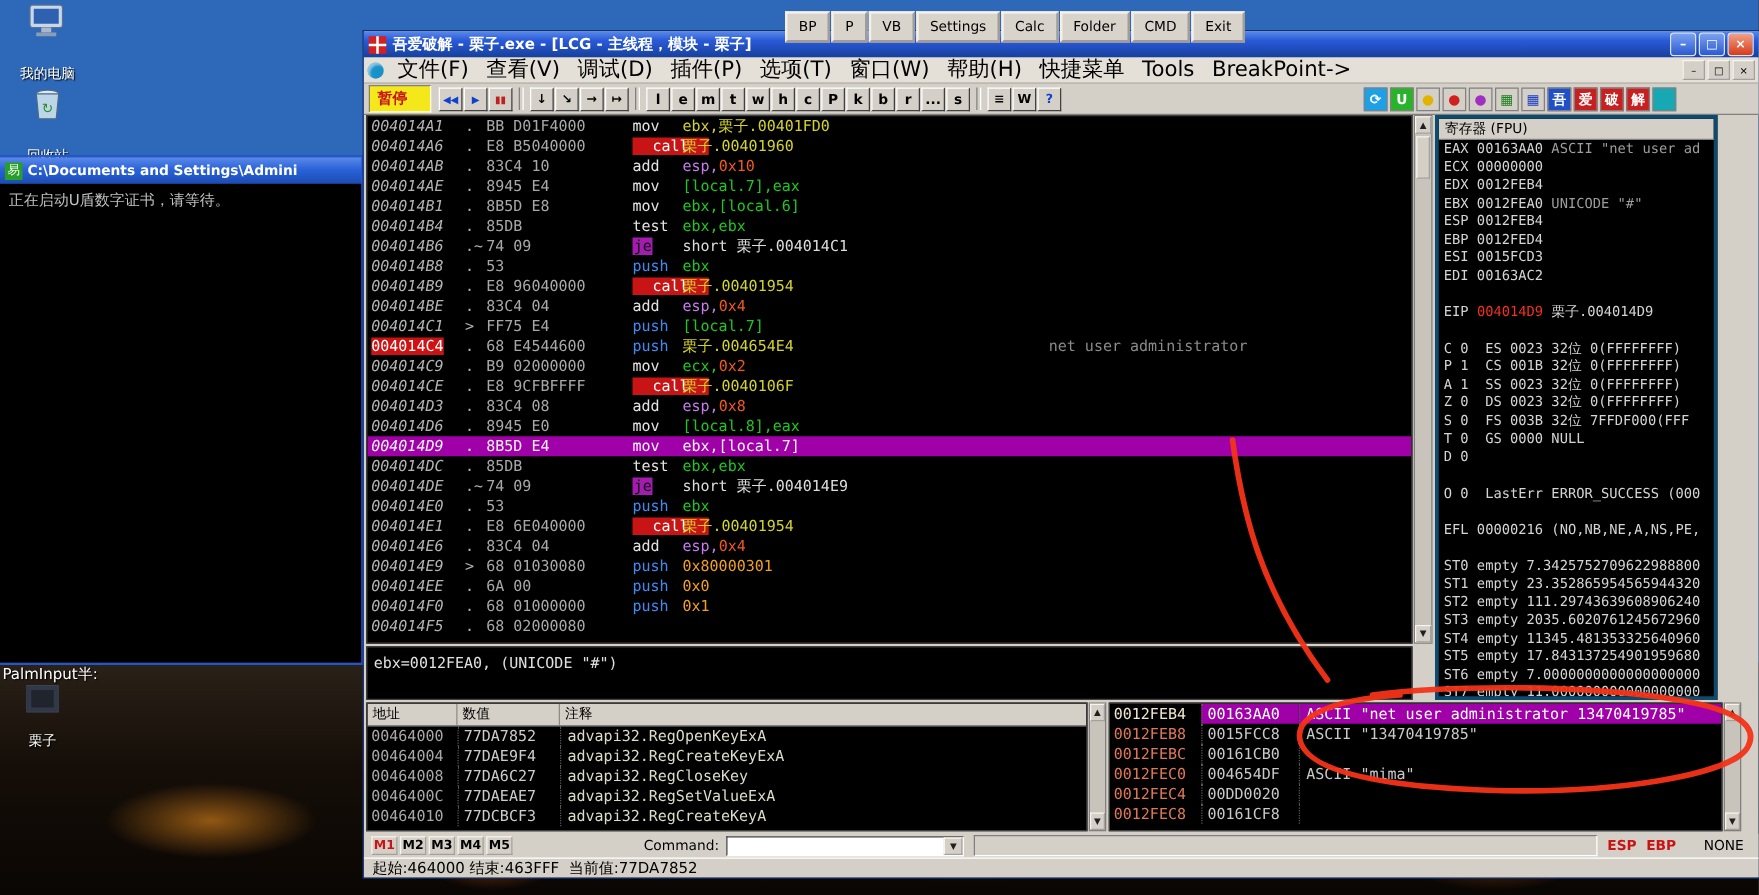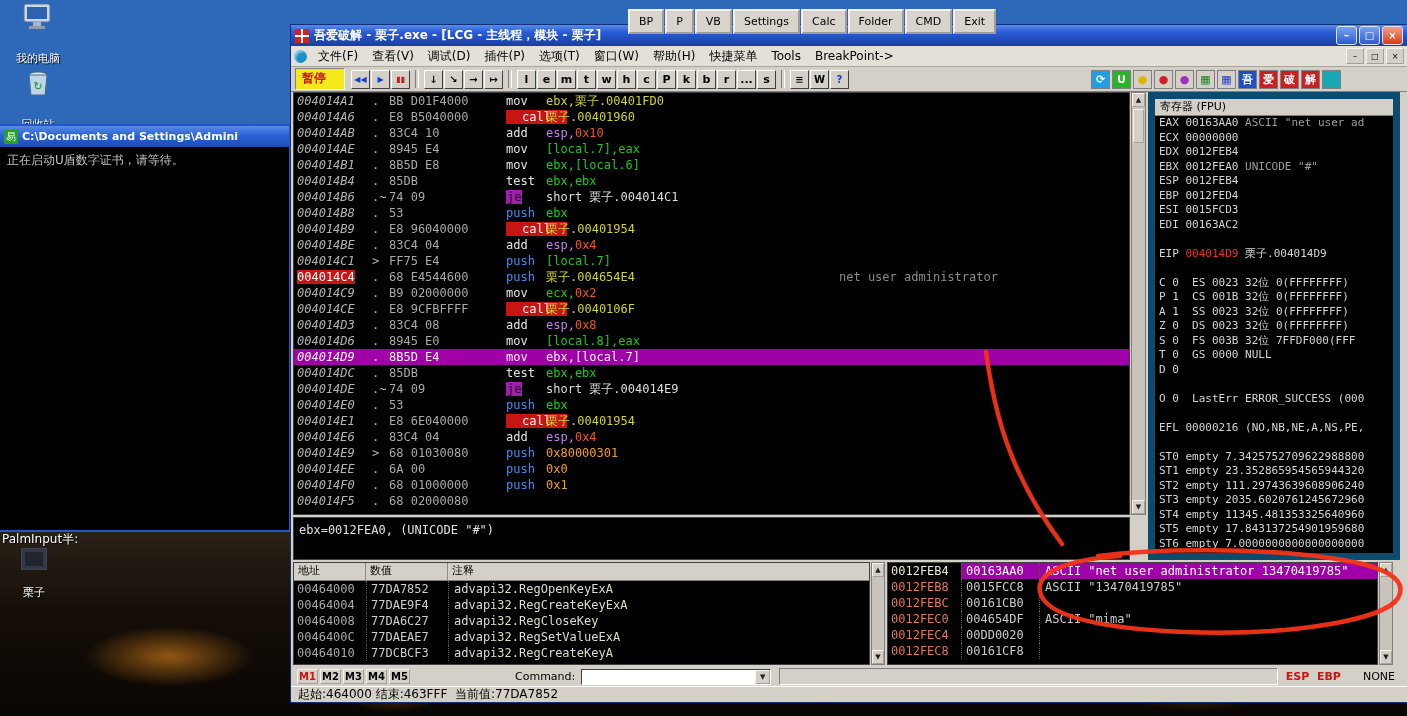--- a/index.html
+++ b/index.html
@@ -45,21 +45,21 @@
   .od-title{color:#fff;font-weight:bold;font-size:12px;white-space:nowrap;flex:1;overflow:hidden;}
   .caps{display:flex;gap:2px;}
   .cap-btn{width:19px;height:17px;border-radius:3px;background:linear-gradient(180deg,#7aa2f2,#2c5ad0);
     border:1px solid #d8e4f8;color:#fff;font-size:10px;font-weight:bold;display:flex;align-items:center;justify-content:center;}
   .cap-btn.close{background:linear-gradient(180deg,#f0a088,#d83c18);}
   .menubar{position:absolute;left:0;top:21px;width:100%;height:21px;background:#e4e0d8;border-bottom:1px solid #a8a49c;
     display:flex;align-items:center;padding:0 3px;box-sizing:border-box;}
   .menu-ico{width:13px;height:13px;border-radius:50%;background:#1890c8;margin-right:4px;flex:0 0 auto;
     box-shadow:inset 2px 2px 2px rgba(255,255,255,.5);}
   .menu-items{display:flex;}
-  .menu-item{padding:0 7px;font-size:12px;color:#000;line-height:20px;white-space:nowrap;}
+  .menu-item{padding:0 7px;font-size:17px;color:#000;line-height:20px;white-space:nowrap;}
   .childs{margin-left:auto;display:flex;gap:2px;}
   .child-btn{width:16px;height:14px;background:#d4d0c8;border:1px outset #f8f4ec;font-size:8px;color:#000;
     display:flex;align-items:center;justify-content:center;}
   .toolbar{position:absolute;left:0;top:42px;width:100%;height:25px;background:#d4d0c8;border-bottom:1px solid #808080;
     display:flex;align-items:center;padding:0 4px;box-sizing:border-box;gap:2px;}
   .pausebox{background:#f4e81a;color:#c81414;font-weight:bold;font-size:12px;padding:1px 18px 2px 6px;
     border:1px solid;border-color:#808080 #fff #fff #808080;margin-right:4px;}
   .tgroup{display:flex;gap:1px;}
   .tsep{width:2px;height:18px;border-left:1px solid #808080;border-right:1px solid #fff;margin:0 3px;}
   .tbtn{min-width:19px;height:19px;background:#d4d0c8;border:1px solid;border-color:#fff #404040 #404040 #fff;
@@ -91,21 +91,21 @@
   .o-w{color:#dcdcdc;} .o-n{color:#f0a01e;}
   .c-comment{position:absolute;left:545px;color:#8a8a8a;}
   .sb{position:absolute;background:#c8c4bc;border:1px solid #808080;box-sizing:border-box;}
   .p-dscroll{left:840px;top:67px;width:15px;height:423px;}
   .p-dumpscroll{left:580px;top:537px;width:14px;height:103px;}
   .p-stackscroll{left:1088px;top:537px;width:14px;height:103px;}
   .sb-btn{position:absolute;left:0;right:0;height:14px;background:#d4d0c8;border:1px outset #f8f4ec;
     font-size:7px;text-align:center;line-height:12px;color:#202020;box-sizing:border-box;}
   .sb-btn.top{top:0;} .sb-btn.bottom{bottom:0;}
   .sb-thumb{position:absolute;left:1px;right:1px;top:16px;height:34px;background:#d4d0c8;border:1px outset #f8f4ec;box-sizing:border-box;}
-  .p-regs{position:absolute;left:857px;top:67px;width:252px;height:468px;background:#000;border:7px solid #0c4a6e;box-sizing:border-box;overflow:hidden;}
+  .p-regs{position:absolute;left:857px;top:67px;width:226px;height:468px;background:#000;border:3px solid #0c4a6e;box-sizing:border-box;overflow:hidden;}
   .regs-title{height:16px;background:#d4d0c8;color:#000;font-size:11px;line-height:16px;padding-left:5px;border-bottom:1px solid #808080;}
   .regs-body{font-family:"DejaVu Sans Mono",monospace;font-size:11px;}
   .rrow{height:14.5px;line-height:14.5px;white-space:pre;color:#d4d4d4;padding-left:4px;overflow:hidden;}
   .rrow .red{color:#f2301e;} .rrow .dim{color:#9c9c9c;}
   .p-info{position:absolute;left:2px;top:492px;width:837px;height:43px;background:#000;border:1px solid #404040;box-sizing:border-box;
     font-family:"DejaVu Sans Mono",monospace;font-size:12px;color:#e0e0e0;padding:4px 0 0 5px;}
   .info-l1,.info-l2{height:17px;line-height:17px;white-space:pre;}
   .p-dump{position:absolute;left:2px;top:537px;width:577px;height:103px;background:#000;border:1px solid #404040;box-sizing:border-box;
     font-family:"DejaVu Sans Mono",monospace;font-size:12px;overflow:hidden;}
   .mhead{display:flex;height:17px;background:#d4d0c8;color:#000;font-size:11px;line-height:16px;border-bottom:1px solid #808080;}

